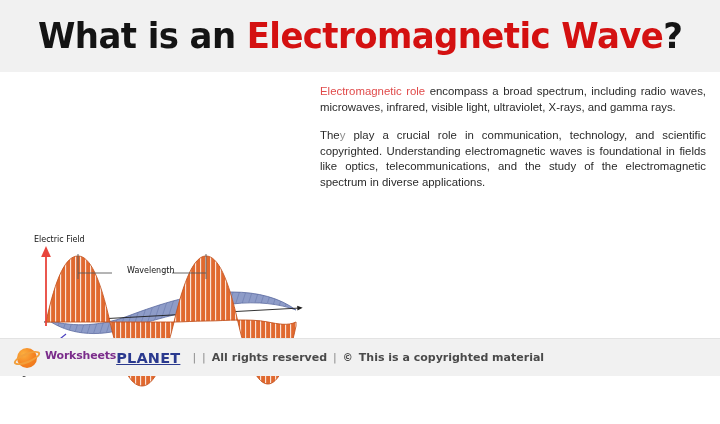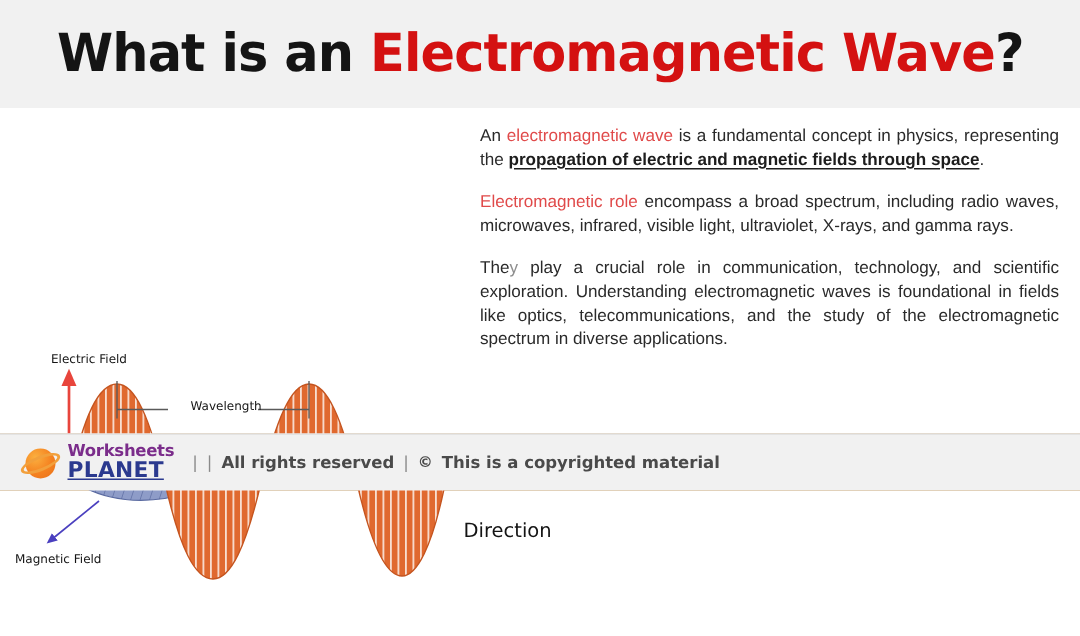--- a/index.html
+++ b/index.html
@@ -8,22 +8,22 @@
     width: 720px;
     height: 424px;
     overflow: hidden;
     background: #ffffff;
     font-family: "Liberation Sans", sans-serif;
   }
 
   .page {
     position: relative;
     width: 720px;
-    height: 327px;
-    background: #a16207;
+    height: 376px;
+    background: #5eead4;
     display: flex;
     flex-direction: column;
   }
 
   
   .header {
     position: relative;
     width: 100%;
     height: 72px;
     background: #f1f1f1;
@@ -139,21 +139,21 @@
     position: absolute;
     left: -1px; top: 8px;
     width: 28px; height: 10px;
     border: 2px solid #F2A03C;
     border-radius: 50%;
     transform: rotate(-22deg);
     background: transparent;
   }
   .logo-words {
     display: flex;
-    flex-direction: column;
+    flex-direction: row;
     line-height: 1;
   }
   .logo-worksheets {
     font-family: "DejaVu Sans", sans-serif;
     font-size: 11px;
     font-weight: 700;
     color: #7B2D8B;
     letter-spacing: -0.2px;
   }
   .logo-planet {
@@ -268,23 +268,22 @@
         </g>
       </svg>
 
       <span class="dlabel lbl-electric">Electric Field</span>
       <span class="dlabel lbl-magnetic">Magnetic Field</span>
       <span class="dlabel lbl-wavelen">Wavelength</span>
       <span class="dlabel lbl-direction">Direction</span>
     </div>
 
     <div class="text-col">
-      <p class="para"><span>An </span><span class="hl-red">electromagnetic wave</span><span> is a fundamental concept in physics, representing the </span><span class="bold-ul">propagation of electric and magnetic fields through space</span><span>.</span></p>
       <p class="para"><span class="hl-red">Electromagnetic role</span><span> encompass a broad spectrum, including radio waves, microwaves, infrared, visible light, ultraviolet, X-rays, and gamma rays.</span></p>
-      <p class="para"><span>The</span><span class="faint">y</span><span> play a crucial role in communication, technology, and scientific exploration. Understanding electromagnetic waves is foundational in fields like optics, telecommunications, and the study of the electromagnetic spectrum in diverse applications.</span></p>
+      <p class="para"><span>The</span><span class="faint">y</span><span> play a crucial role in communication, technology, and scientific copyrighted. Understanding electromagnetic waves is foundational in fields like optics, telecommunications, and the study of the electromagnetic spectrum in diverse applications.</span></p>
     </div>
 
   </div>
 
   <div class="footer">
     <div class="logo">
       <span class="planet-mark">
         <span class="planet-ball"></span>
         <span class="planet-ring"></span>
       </span>

